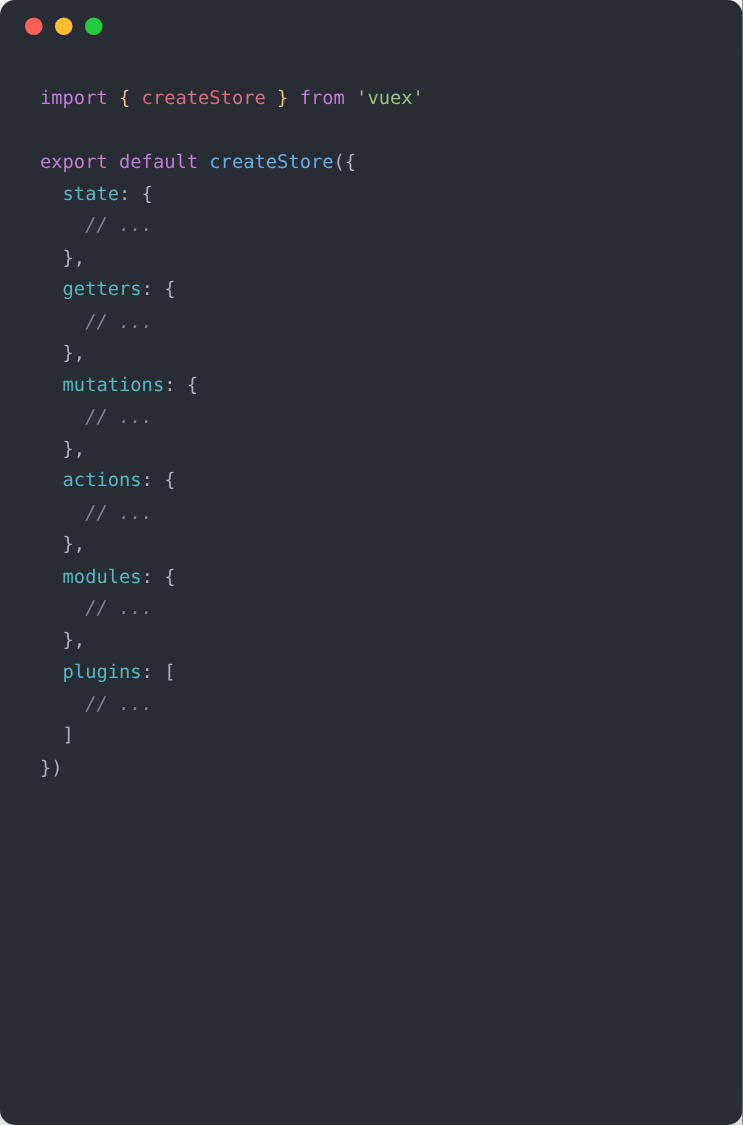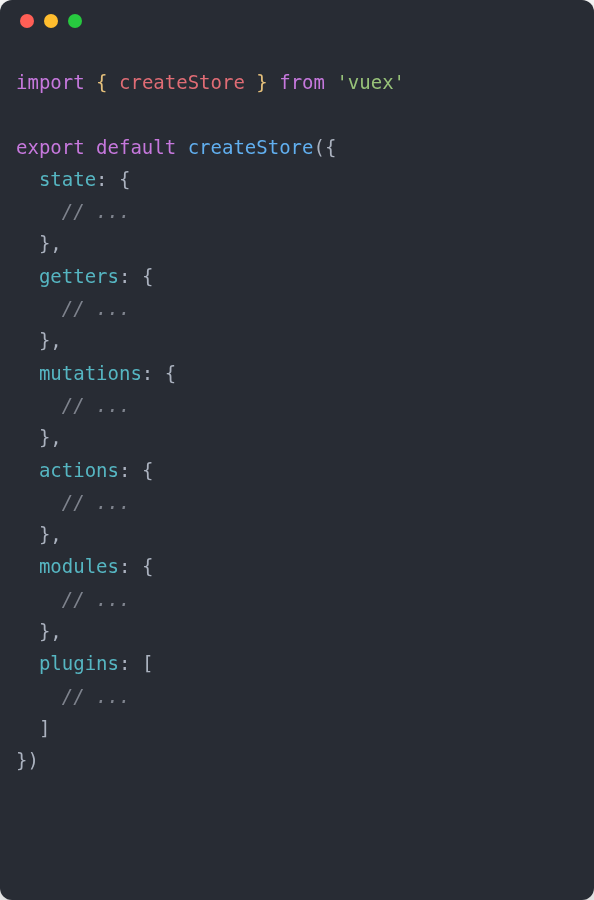--- a/index.html
+++ b/index.html
@@ -31,23 +31,23 @@
     }
     .dot {
       width: 14px;
       height: 14px;
       border-radius: 50%;
     }
     .dot-red { background: #ff5f56; }
     .dot-yellow { background: #ffbd2e; }
     .dot-green { background: #27c93f; }
     .code {
-      padding: 24px 16px;
+      padding: 24px 32px;
       font-family: "Menlo", "Monaco", "Consolas", monospace;
-      font-size: 19px;
+      font-size: 15px;
       line-height: 1.7;
       color: #abb2bf;
       white-space: pre;
     }
     .c-keyword { color: #c678dd; }
     .c-punct   { color: #abb2bf; }
     .c-punct-gold { color: #e5c07b; }
     .c-ident   { color: #e06c75; }
     .c-func    { color: #61afef; }
     .c-string  { color: #98c379; }

